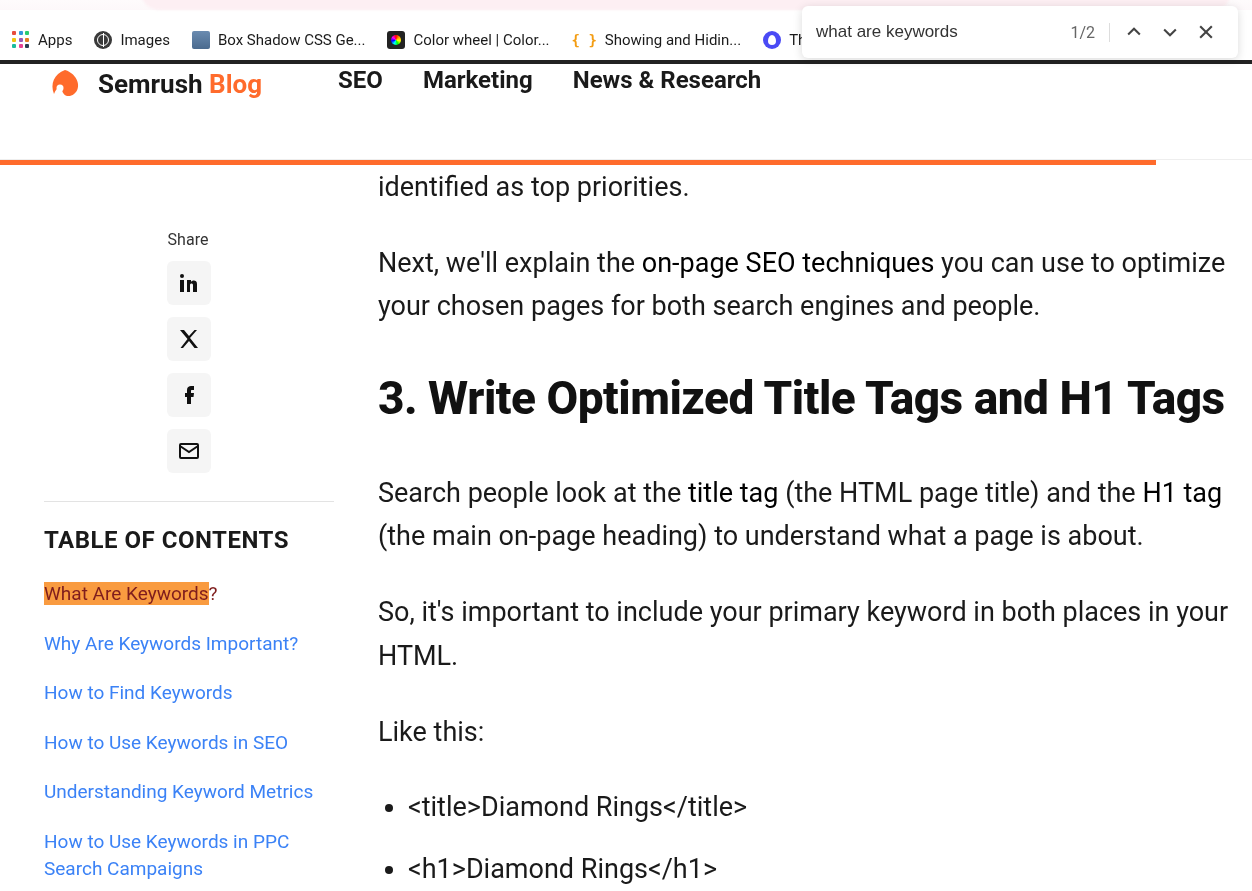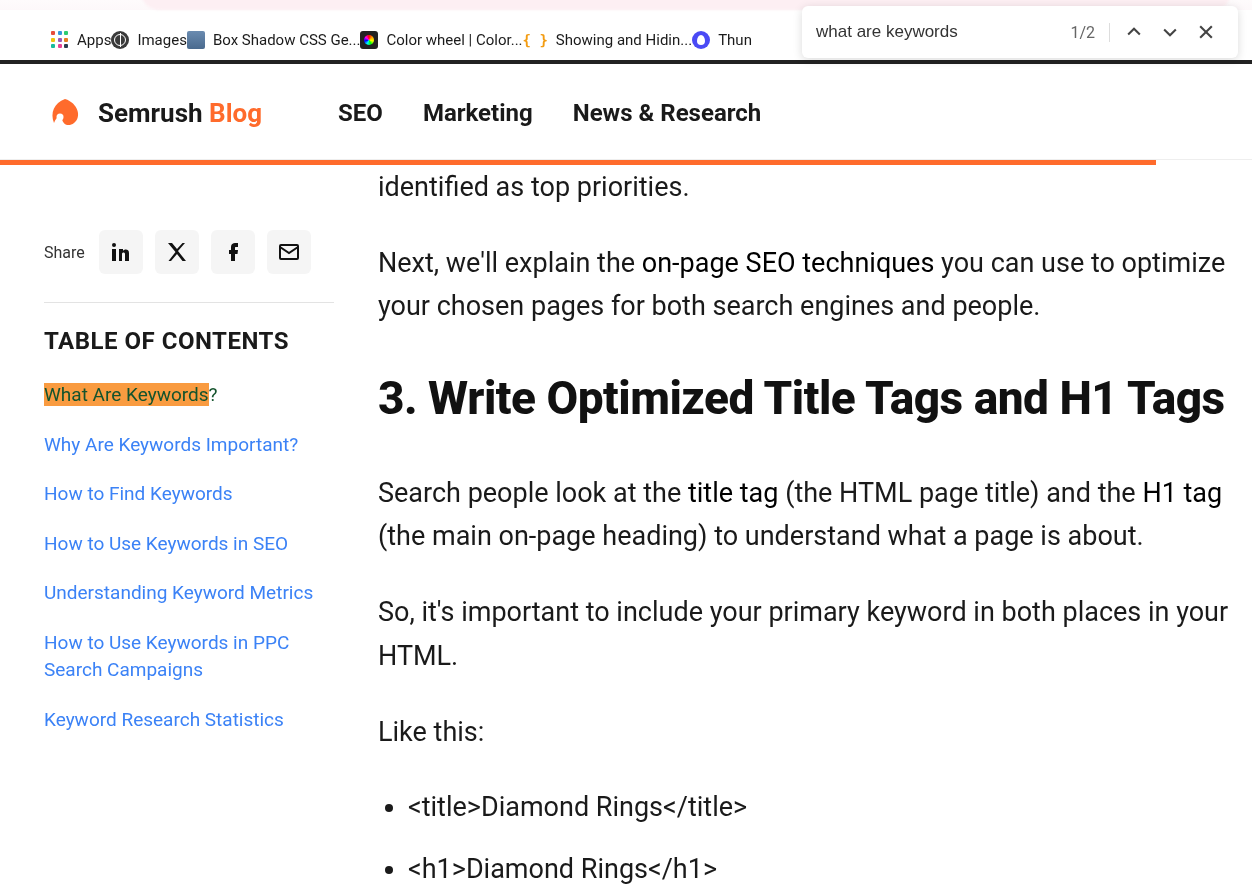--- a/index.html
+++ b/index.html
@@ -20,25 +20,25 @@
   .omnibox-shadow {
     position: absolute; top: -30px; left: 140px; right: 20px; height: 40px;
     background: #fdeff3; border-radius: 20px;
     filter: blur(1px);
   }
   .bookmarks-bar {
     position: absolute; top: 22px; left: 0; right: 0;
     height: 36px;
     display: flex;
     align-items: center;
+    gap: 22px;
     padding-left: 12px;
     font-size: 15px;
     color: #1b1b1b;
     background: #fff;
-    margin-left: 39px;
   }
   .bookmarks-bar .bm {
     display: flex; align-items: center; gap: 8px;
     cursor: pointer;
     white-space: nowrap;
   }
   .apps-icon {
     width: 18px; height: 18px;
     display: grid; grid-template-columns: repeat(3,1fr); grid-template-rows: repeat(3,1fr);
     gap: 2px;
@@ -98,21 +98,21 @@
 
   
   .page-top-line {
     position:absolute; top:60px; left:0; right:0; height:4px; background:#222;
   }
 
   
   .site-header {
     position:absolute; top:66px; left:0; right:0;
     height:94px;
-    display:flex; align-items:center;
+    display:flex; align-items:flex-start;
     padding-left:44px;
     gap:76px;
     border-bottom:1px solid #eee;
     background:#fff;
   }
   .logo-wrap { display:flex; align-items:center; gap:12px; }
   .logo-mark {
     width:42px; height:36px; position:relative;
   }
   .logo-mark svg { width:42px; height:36px; }
@@ -132,41 +132,41 @@
   
   .page {
     position:absolute; top:166px; left:0; right:0; bottom:0;
     overflow:hidden;
     background:#fff;
   }
 
   .sidebar {
     position:absolute; top:64px; left:44px; width:290px;
   }
-  .share-row { display:flex; align-items:center; gap:12px; }
+  .share-row { display:flex; align-items:center; gap:12px;flex-direction:column; }
   .share-row .label { font-size:16px; color:#333; margin-right:2px; }
   .share-btn {
     width:44px; height:44px; border-radius:6px; background:#f5f5f5;
     display:flex; align-items:center; justify-content:center;
     cursor:pointer;
   }
   .share-btn svg { width:24px; height:24px; fill:#111; }
   .share-btn.mail svg { fill:none; stroke:#111; stroke-width:2; }
 
   .sidebar hr {
     margin:28px 0 24px; border:none; border-top:1px solid #e3e3e3;
   }
   .toc-title {
     font-size:24px; font-weight:700; letter-spacing:.5px; color:#1a1a1a;
     margin-bottom:26px;
   }
   .toc-list { list-style:none; display:flex; flex-direction:column; gap:22px; }
   .toc-list li { font-size:19px; cursor:pointer; line-height:1.45; }
   .toc-list li.active {
-    color:#14532d;
+    color:#7f1d1d;
   }
   .toc-list li.active .hl { background:#f99b40; }
   .toc-list li.inactive { color:#3b82f6; }
 
   .article {
     position:absolute; top:0; left:378px; right:-20px;
     font-size:27px; line-height:1.62; color:#1a1a1a;
   }
   .article p { margin-bottom:32px; }
   .article a { color:#000000; text-decoration:none; }

